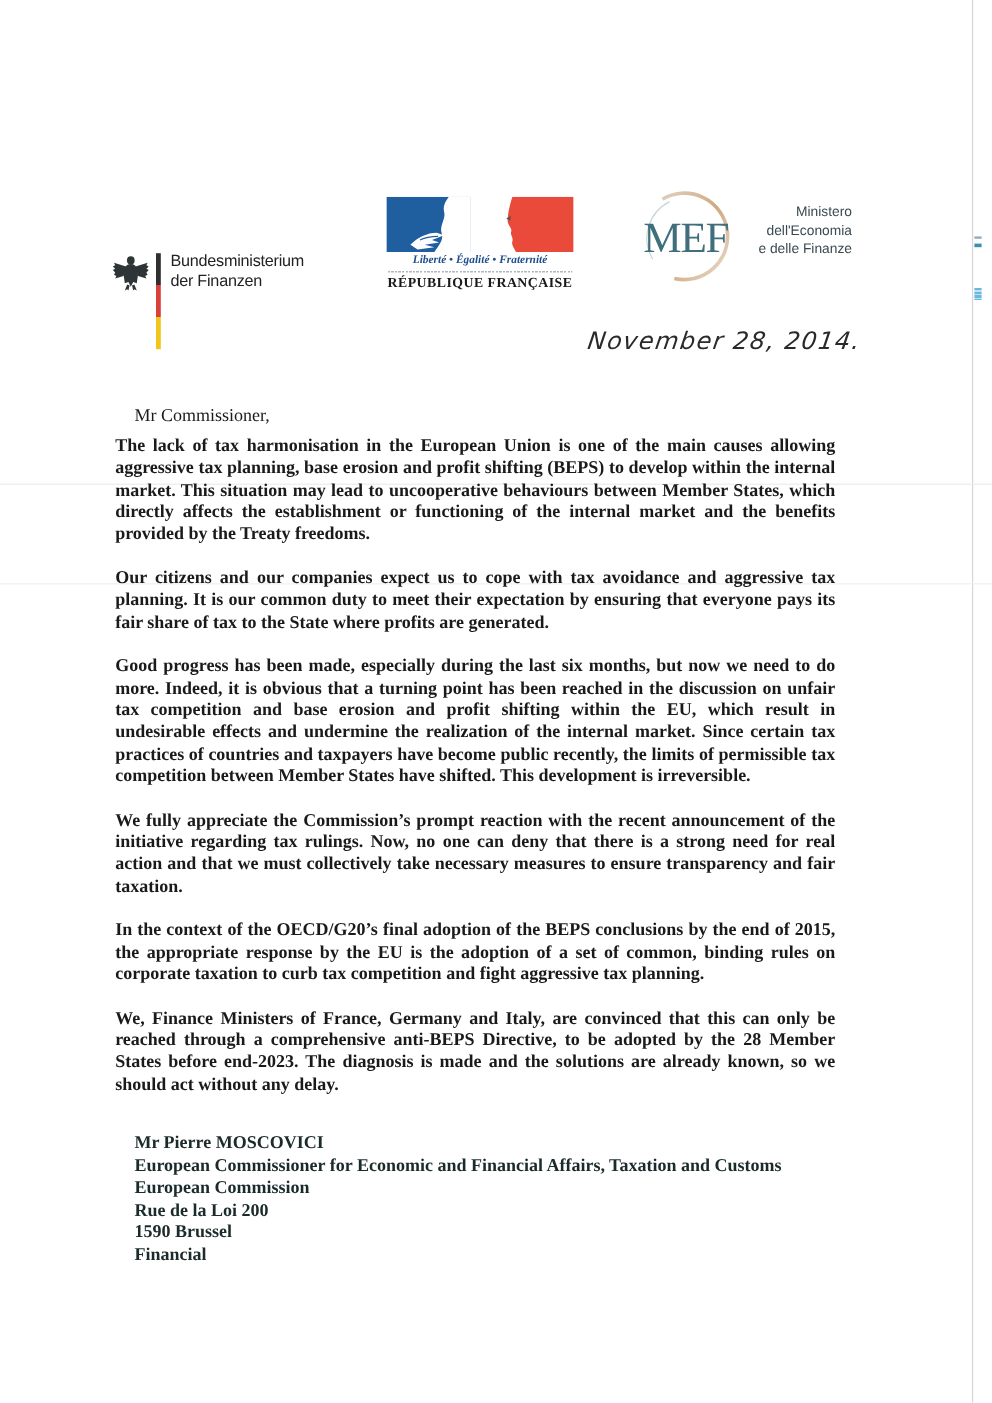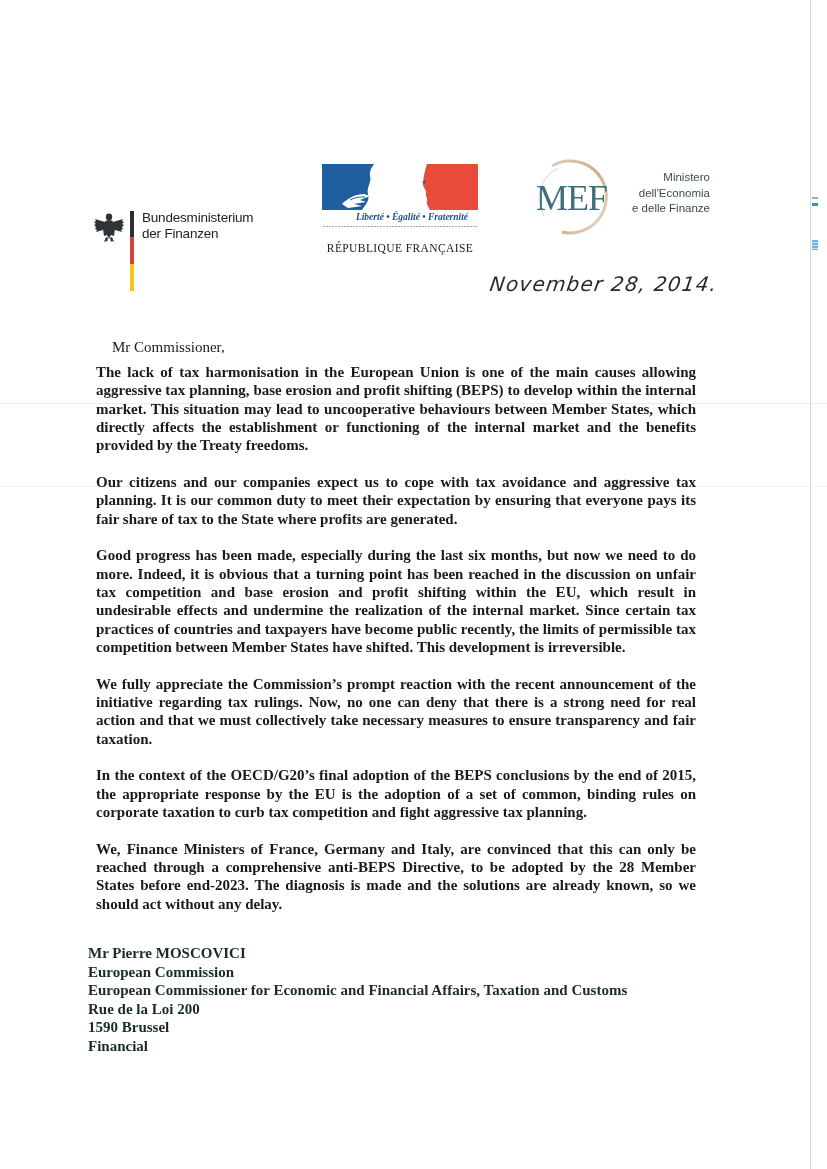--- a/index.html
+++ b/index.html
@@ -16,37 +16,37 @@
     .edge-mark.m3 { top: 240px; height: 10px; background: repeating-linear-gradient(#69b6e0 0 2px, #bfe0f2 2px 3px); }
 
     
     .logo-de { position: absolute; left: 94px; top: 165px; width: 200px; height: 85px; margin-top: 44px; }
     .eagle { position: absolute; left: 0; top: 2px; width: 30px; height: 32px; }
     .flag-bar { position: absolute; left: 36px; top: 2px; width: 4px; height: 80px; background: linear-gradient(#2f2f2f 0 33%, #d9403a 33% 66%, #f2c618 66% 100%); }
     .de-text { position: absolute; left: 48px; top: 1px; font-family: "Liberation Sans", "DejaVu Sans", sans-serif; font-size: 13.5px; line-height: 16px; color: #222; letter-spacing: -0.2px; }
 
     .logo-fr { position: absolute; left: 320px; top: 162px; width: 160px; height: 86px; }
     .fr-flag { position: absolute; left: 2px; top: 2px; width: 156px; height: 46px; }
-    .fr-motto { position: absolute; left: 12px; top: 50px; width: 160px; text-align: center; font-style: italic; font-weight: bold; font-size: 9.5px; color: #1f4e8c; white-space: nowrap; }
+    .fr-motto { position: absolute; left: 0; top: 50px; width: 160px; text-align: center; font-style: italic; font-weight: bold; font-size: 9.5px; color: #1f4e8c; white-space: nowrap; }
     .fr-rule { position: absolute; left: 3px; top: 64px; width: 154px; height: 1px; background: repeating-linear-gradient(90deg, #9aa6b5 0 2px, transparent 2px 3px); }
-    .fr-name { position: absolute; left: 0; top: 68px; width: 160px; text-align: center; font-weight: normal; font-size: 11.5px; letter-spacing: 0.4px; color: #1a1a1a; white-space: nowrap; margin-top: 12px; }
+    .fr-name { position: absolute; left: 0; top: 68px; width: 160px; text-align: center; font-weight: bold; font-size: 11.5px; letter-spacing: 0.4px; color: #1a1a1a; white-space: nowrap; }
 
     .logo-it { position: absolute; left: 532px; top: 158px; width: 200px; height: 80px; }
     .mef-svg { position: absolute; left: 0; top: 0; width: 90px; height: 80px; }
     .it-text { position: absolute; left: 100px; top: 12px; font-family: "Liberation Sans", "DejaVu Sans", sans-serif; font-size: 11.5px; line-height: 15.5px; color: #3b4a52; text-align: right; }
 
     .hand-date { position: absolute; left: 490px; top: 272px; font-family: "DejaVu Sans", sans-serif; font-style: italic; font-size: 20px; color: #2a2a2a; letter-spacing: 1.2px; transform: skewX(-8deg); font-weight: 300; }
 
     
     .salutation { position: absolute; left: 112px; top: 327px; font-size: 15px; margin-top: 12px; }
     .body { position: absolute; left: 96px; top: 363px; width: 600px; font-size: 15px; line-height: 18.3px; font-weight: bold; }
     .para { margin: 0 0 18.5px 0; text-align: justify; }
 
     .address { position: absolute; left: 88px; top: 944px; font-weight: bold; font-size: 15px; line-height: 18.5px; color: #1b2a2a; }
-    .address div { white-space: nowrap; }
+    .address div { white-space: nowrap; margin-left: 24px; }
   </style>
 </head>
 <body>
 
 <div class="scan-edge"></div>
 <div class="scan-line l1"></div>
 <div class="scan-line l2"></div>
 <div class="edge-mark m1"></div>
 <div class="edge-mark m2"></div>
 <div class="edge-mark m3"></div>
@@ -112,18 +112,18 @@
   <p class="para">The lack of tax harmonisation in the European Union is one of the main causes allowing aggressive tax planning, base erosion and profit shifting (BEPS) to develop within the internal market. This situation may lead to uncooperative behaviours between Member States, which directly affects the establishment or functioning of the internal market and the benefits provided by the Treaty freedoms.</p>
   <p class="para">Our citizens and our companies expect us to cope with tax avoidance and aggressive tax planning. It is our common duty to meet their expectation by ensuring that everyone pays its fair share of tax to the State where profits are generated.</p>
   <p class="para">Good progress has been made, especially during the last six months, but now we need to do more. Indeed, it is obvious that a turning point has been reached in the discussion on unfair tax competition and base erosion and profit shifting within the EU, which result in undesirable effects and undermine the realization of the internal market. Since certain tax practices of countries and taxpayers have become public recently, the limits of permissible tax competition between Member States have shifted. This development is irreversible.</p>
   <p class="para">We fully appreciate the Commission’s prompt reaction with the recent announcement of the initiative regarding tax rulings. Now, no one can deny that there is a strong need for real action and that we must collectively take necessary measures to ensure transparency and fair taxation.</p>
   <p class="para">In the context of the OECD/G20’s final adoption of the BEPS conclusions by the end of 2015, the appropriate response by the EU is the adoption of a set of common, binding rules on corporate taxation to curb tax competition and fight aggressive tax planning.</p>
   <p class="para">We, Finance Ministers of France, Germany and Italy, are convinced that this can only be reached through a comprehensive anti-BEPS Directive, to be adopted by the 28 Member States before end-2023. The diagnosis is made and the solutions are already known, so we should act without any delay.</p>
 </div>
 
 <div class="address">
   <div>Mr Pierre MOSCOVICI</div>
+  <div>European Commissioner for Economic and Financial Affairs, Taxation and Customs</div>
   <div>European Commission</div>
-  <div>European Commissioner for Economic and Financial Affairs, Taxation and Customs</div>
   <div>Rue de la Loi 200</div>
   <div>1590 Brussel</div>
   <div>Financial</div>
 </div>
 
 </body></html>

